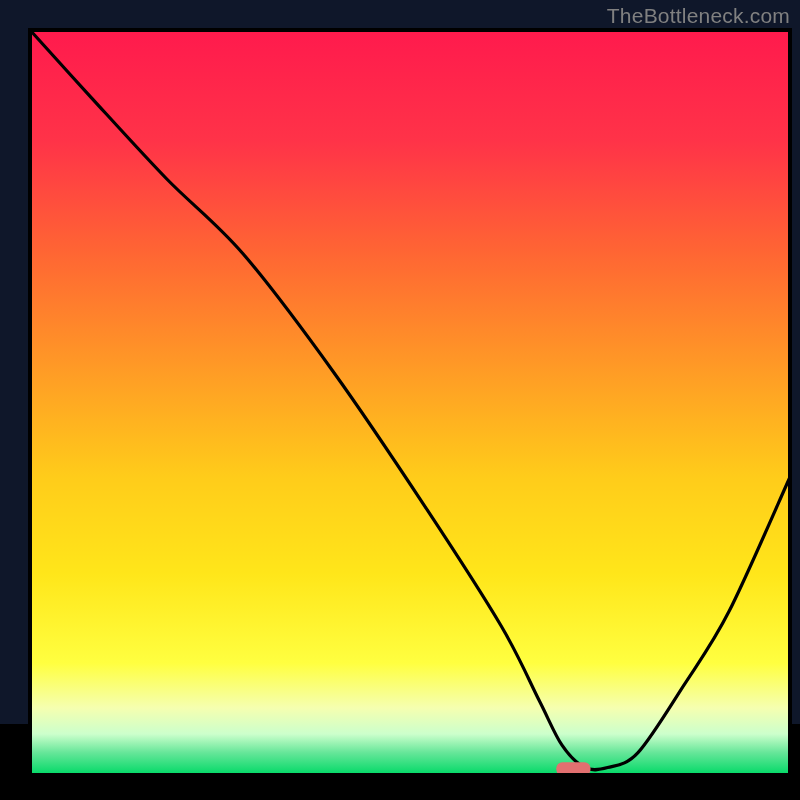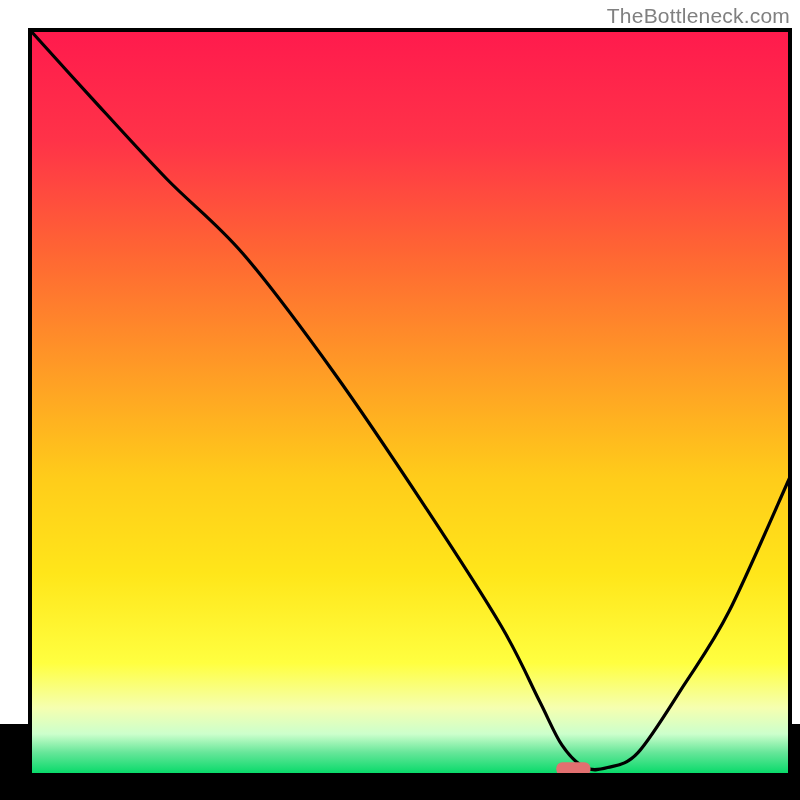--- a/index.html
+++ b/index.html
@@ -7,21 +7,21 @@
     padding: 0;
     width: 800px;
     height: 800px;
     background: #000;
     font-family: Arial, Helvetica, sans-serif;
   }
   .container {
     position: relative;
     width: 800px;
     height: 724px;
-    background: #ffffff;
+    background: #0f172a;
   }
   .watermark {
     position: absolute;
     top: 4px;
     right: 10px;
     color: #808080;
     font-size: 21px;
     font-weight: 500;
     z-index: 5;
     letter-spacing: 0.2px;

